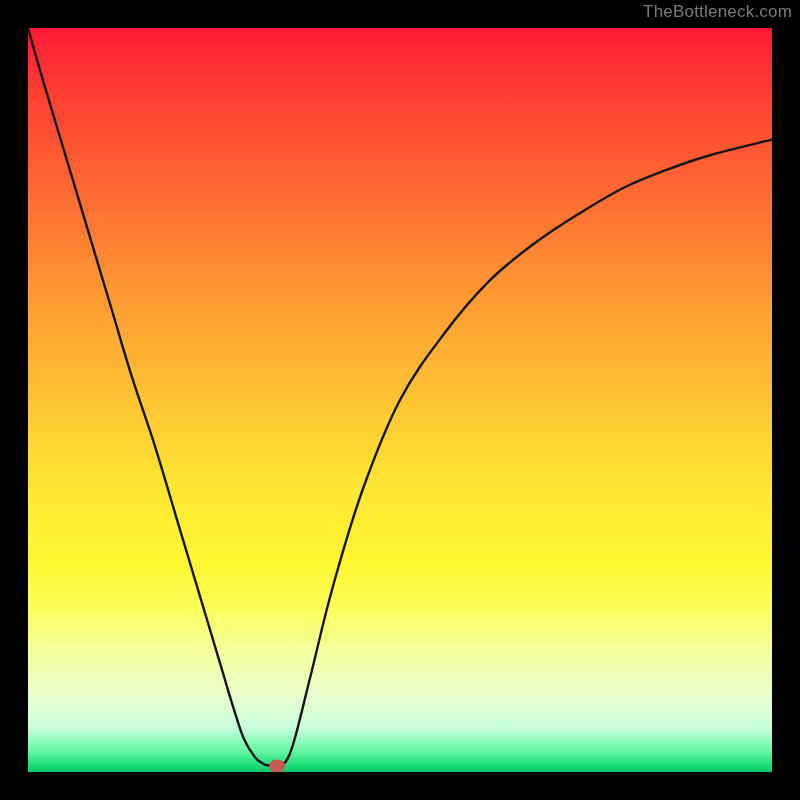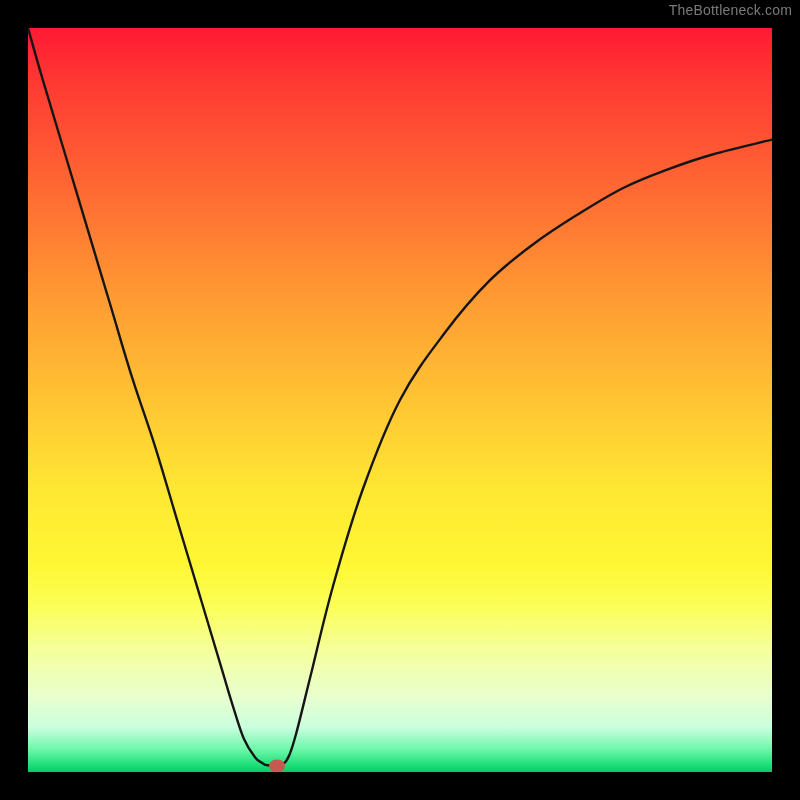--- a/index.html
+++ b/index.html
@@ -15,21 +15,21 @@
     position: relative;
     width: 800px;
     height: 800px;
     background: #000;
   }
   .watermark {
     position: absolute;
     top: 2px;
     right: 8px;
     color: #7a7a7a;
-    font-size: 14px;
+    font-size: 17px;
     font-weight: 500;
     letter-spacing: 0.2px;
     z-index: 30;
     user-select: none;
   }
   .plot {
     position: absolute;
     left: 28px;
     top: 28px;
     width: 744px;

